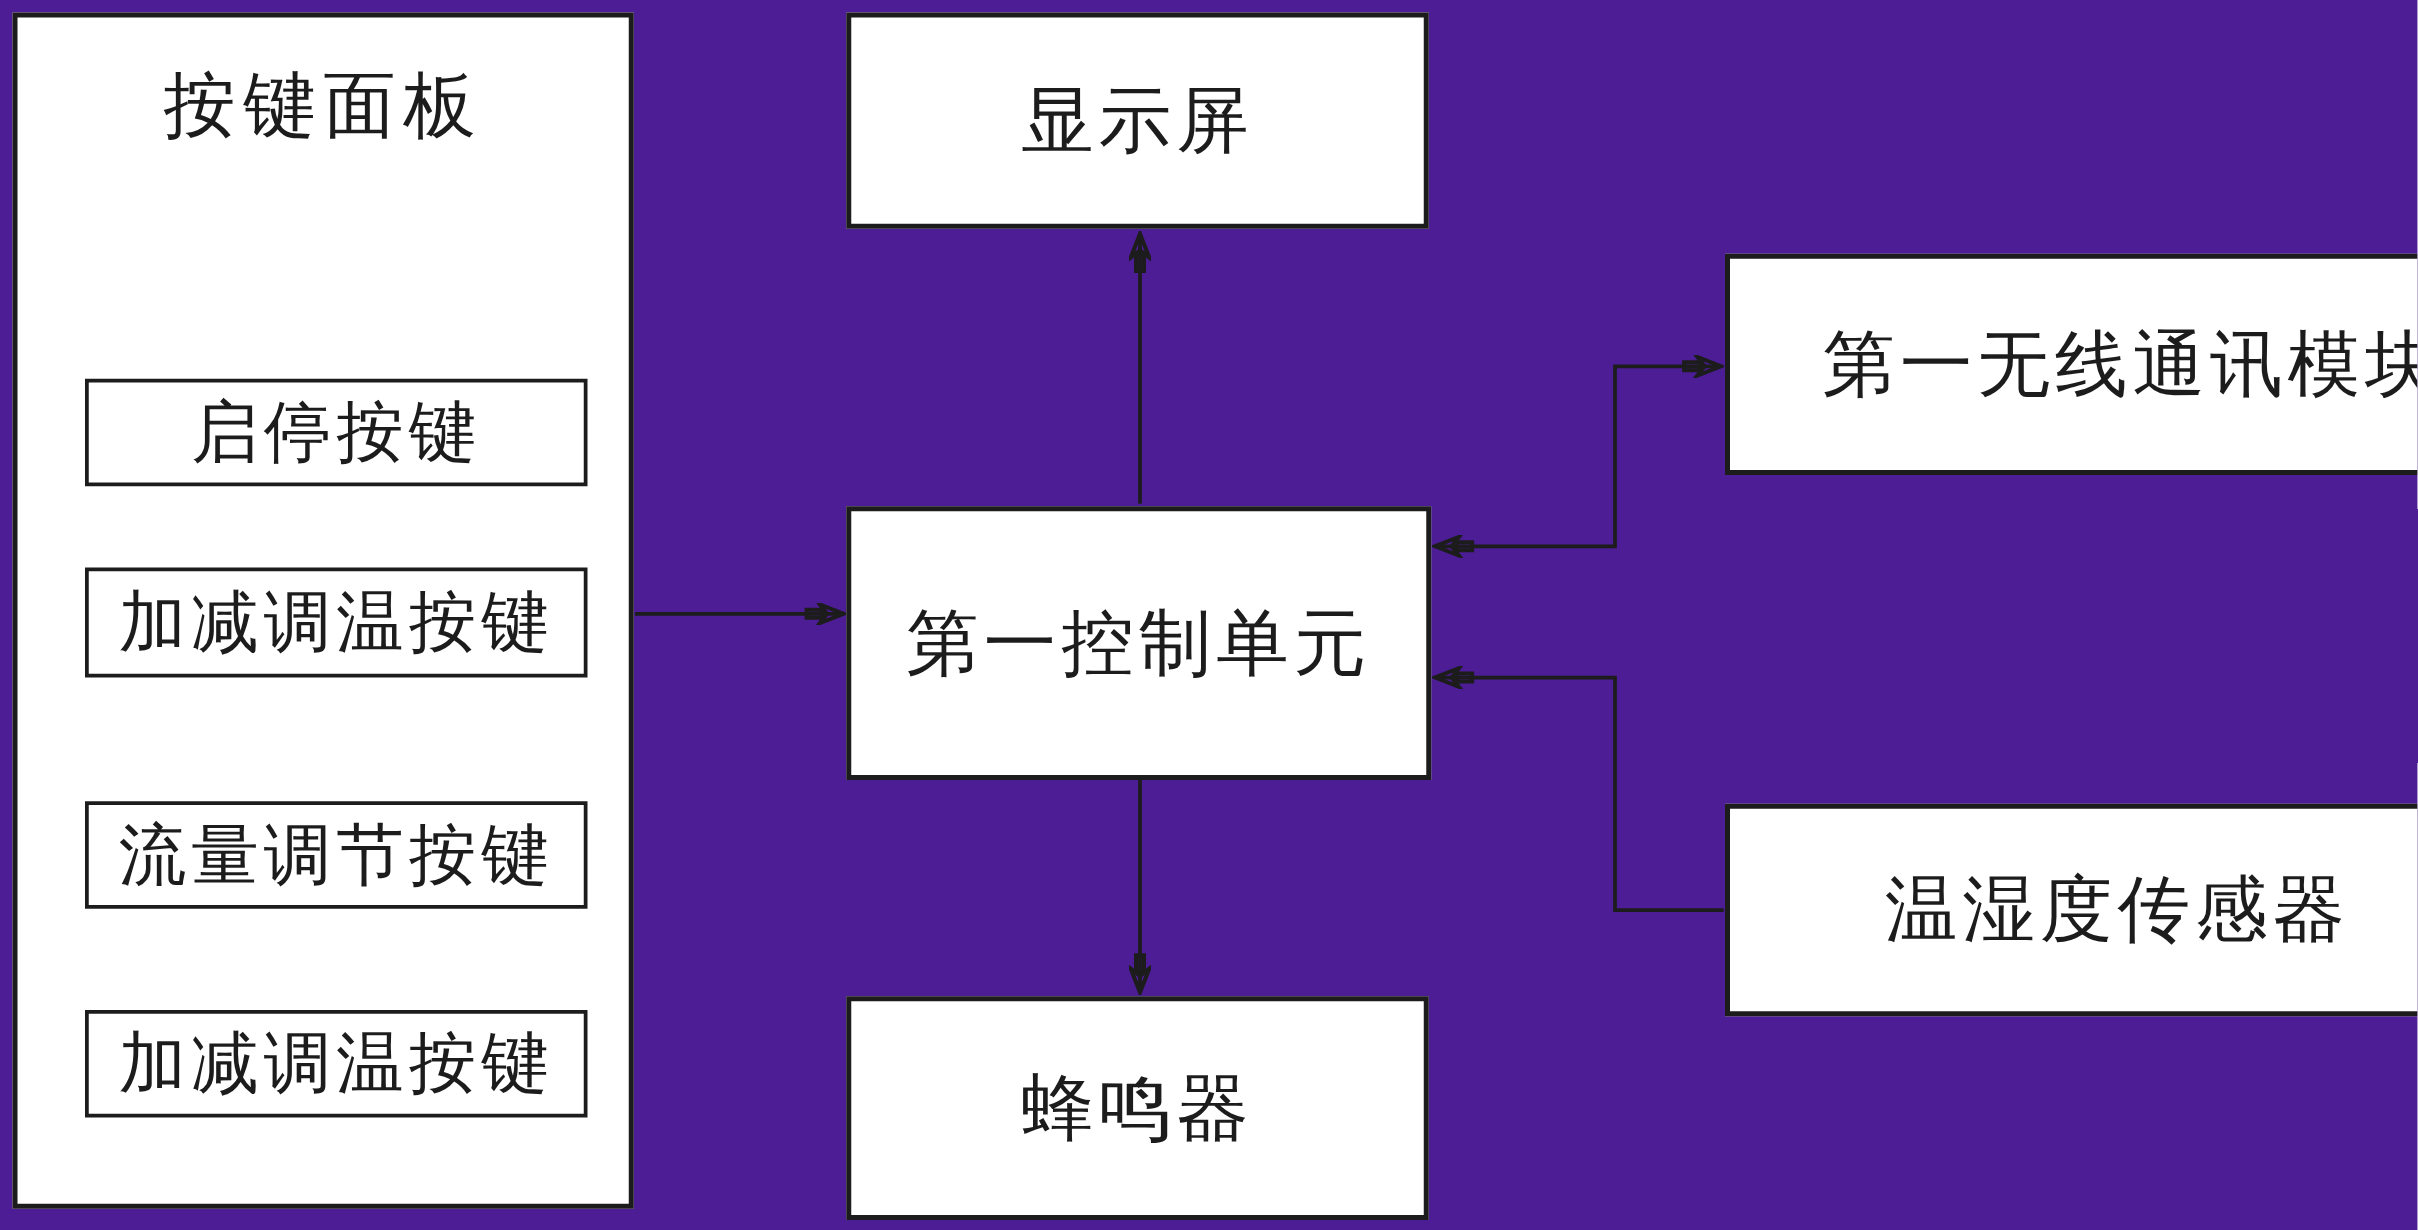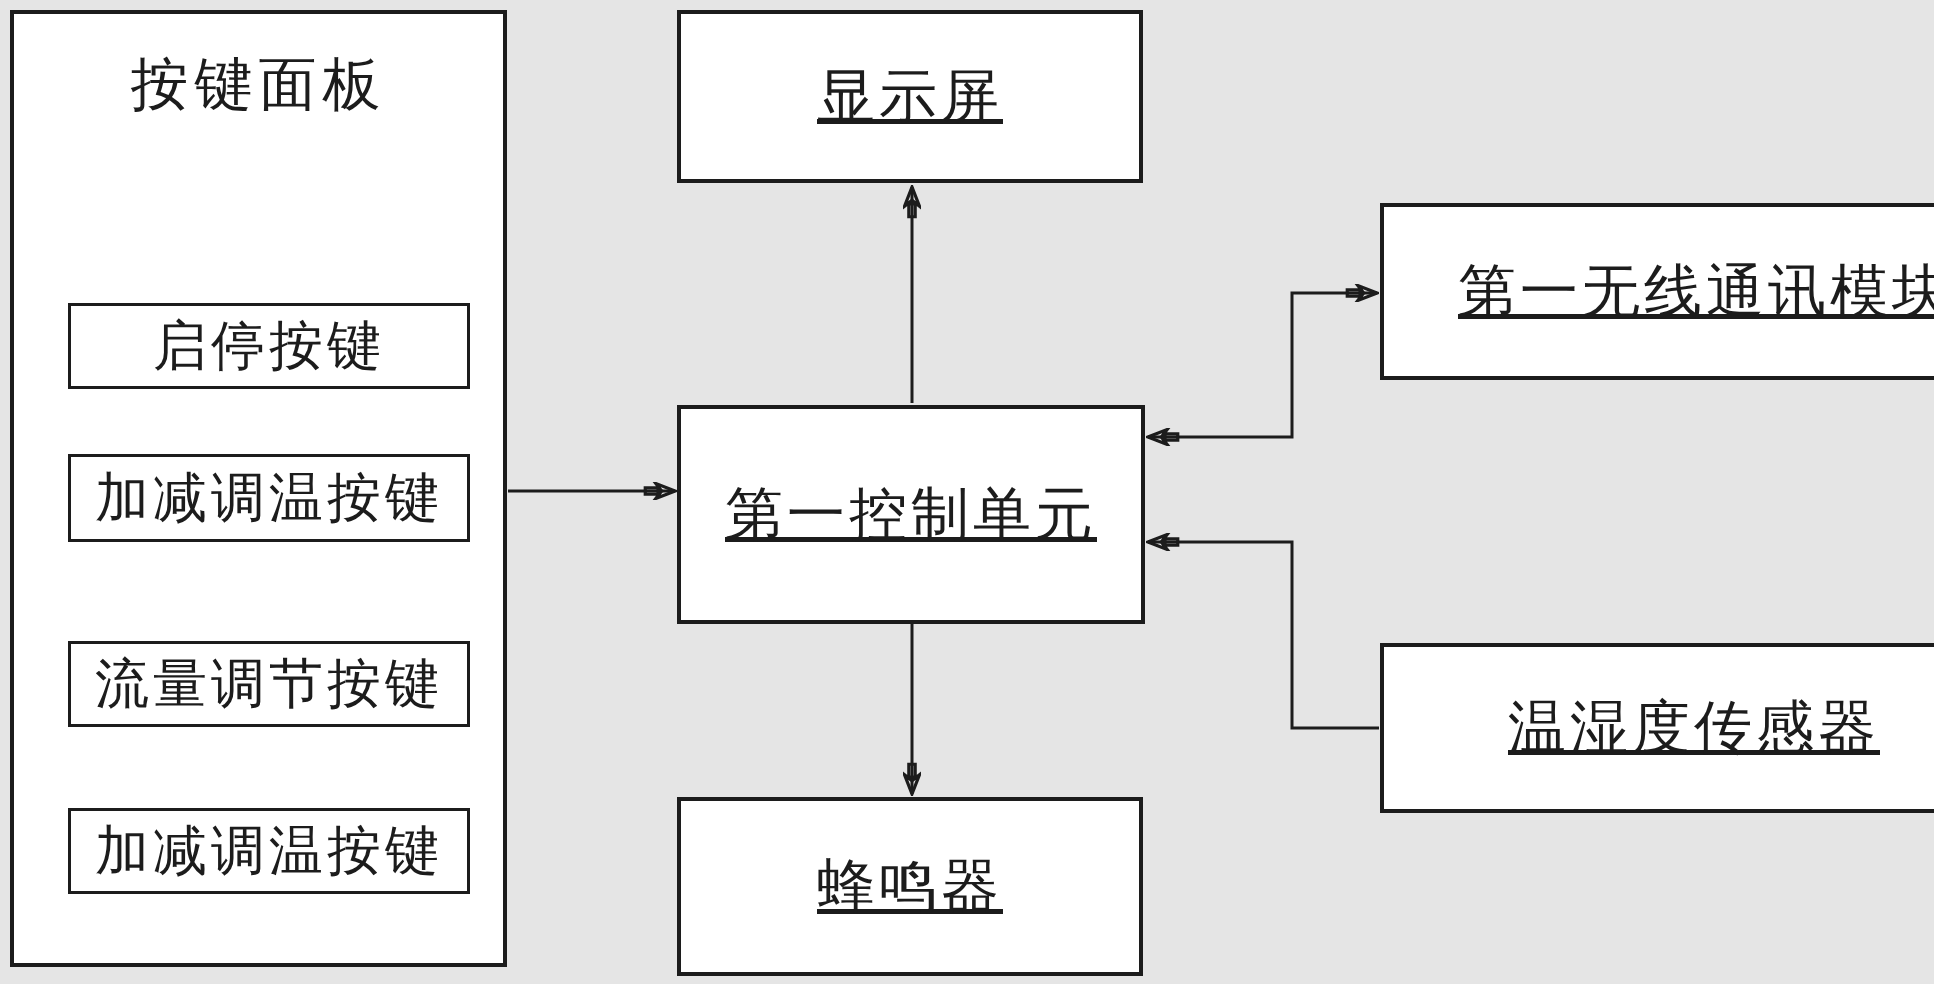--- a/index.html
+++ b/index.html
@@ -1,19 +1,19 @@
 <!DOCTYPE html>
 <html><head>
 <meta charset="utf-8">
 <style>
   html,body{margin:0;padding:0;background:#ffffff;}
   .stage{
     position:relative;
     width:1934px;height:984px;
-    background:#e5e5e5;
+    background:#4c1d95;
     font-family:"Liberation Serif","DejaVu Serif",serif;
     color:#1c1c1c;
     overflow:hidden;
   }
   .box{
     position:absolute;
     box-sizing:border-box;
     background:#ffffff;
     border:4px solid #1c1c1c;
     display:flex;
@@ -38,21 +38,20 @@
   .btn{
     border-width:3px;
     font-size:54px;
     letter-spacing:4px;
     white-space:nowrap;
   }
   .node{
     font-size:58px;
     letter-spacing:4px;
     white-space:nowrap;
-    text-decoration:underline;
   }
   .wires{
     position:absolute;
     left:0;top:0;
     width:1934px;height:984px;
     pointer-events:none;
   }
   .wires path, .wires polyline{
     fill:none;
     stroke:#1c1c1c;

